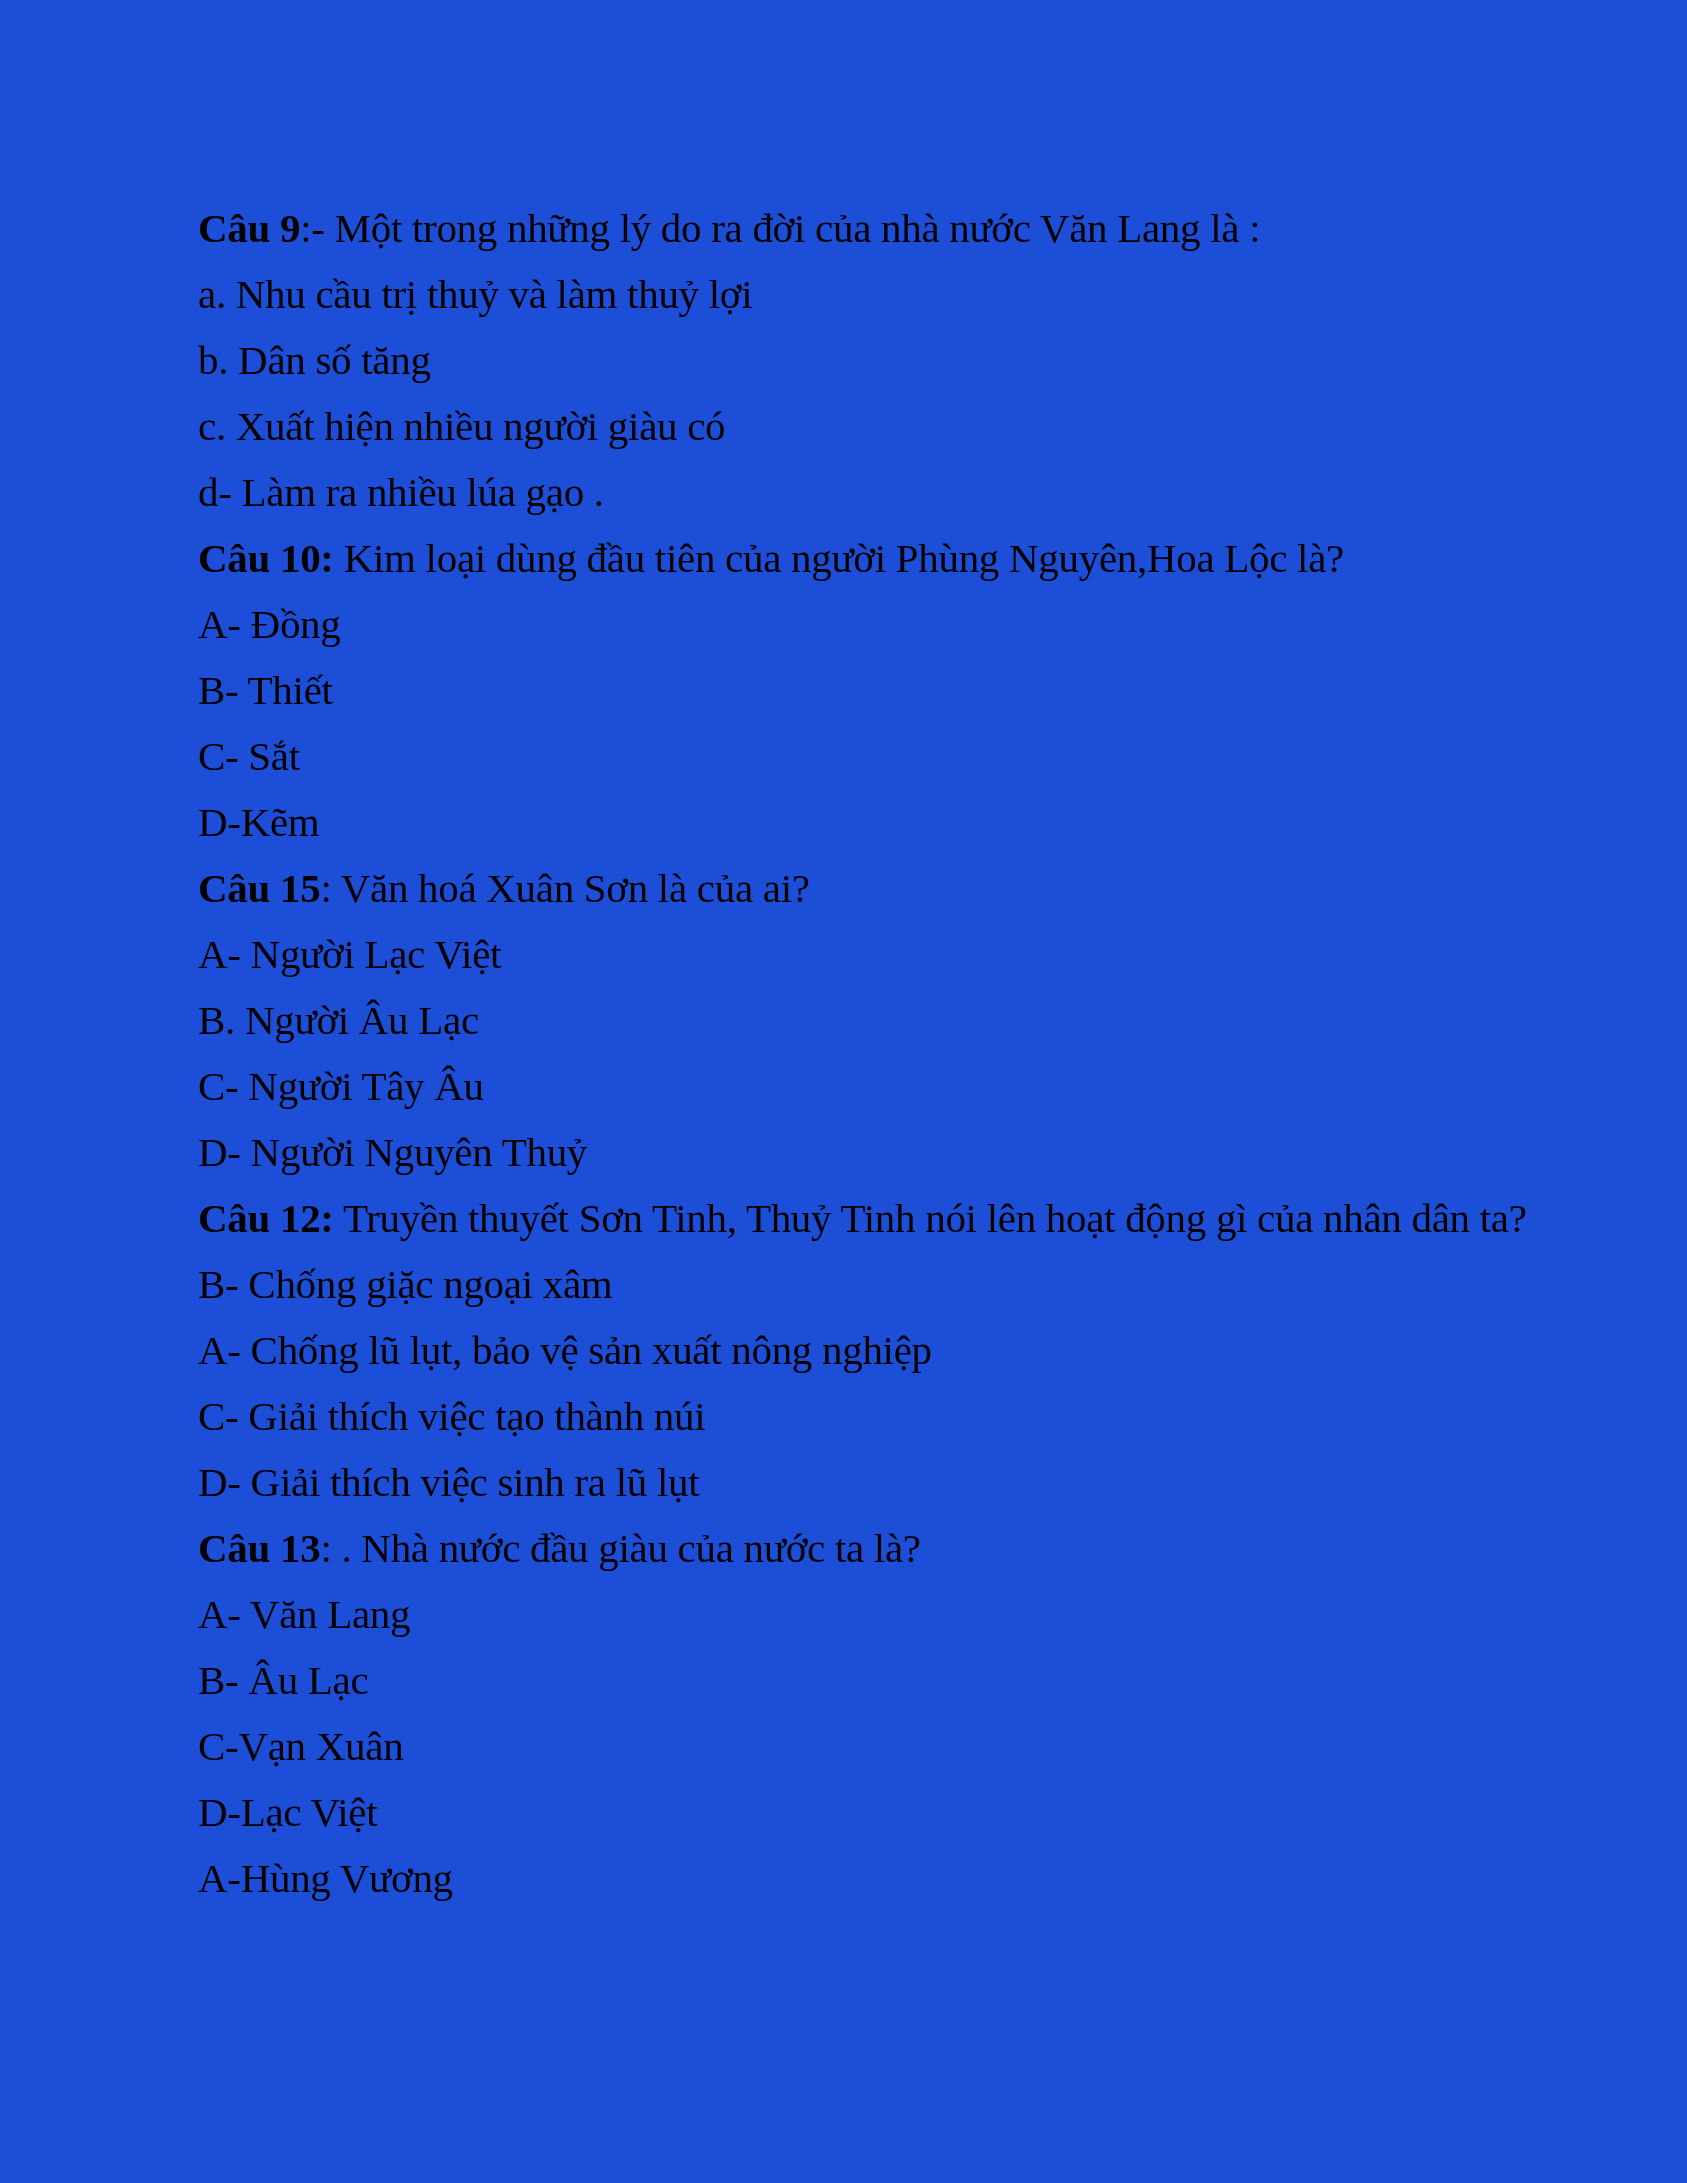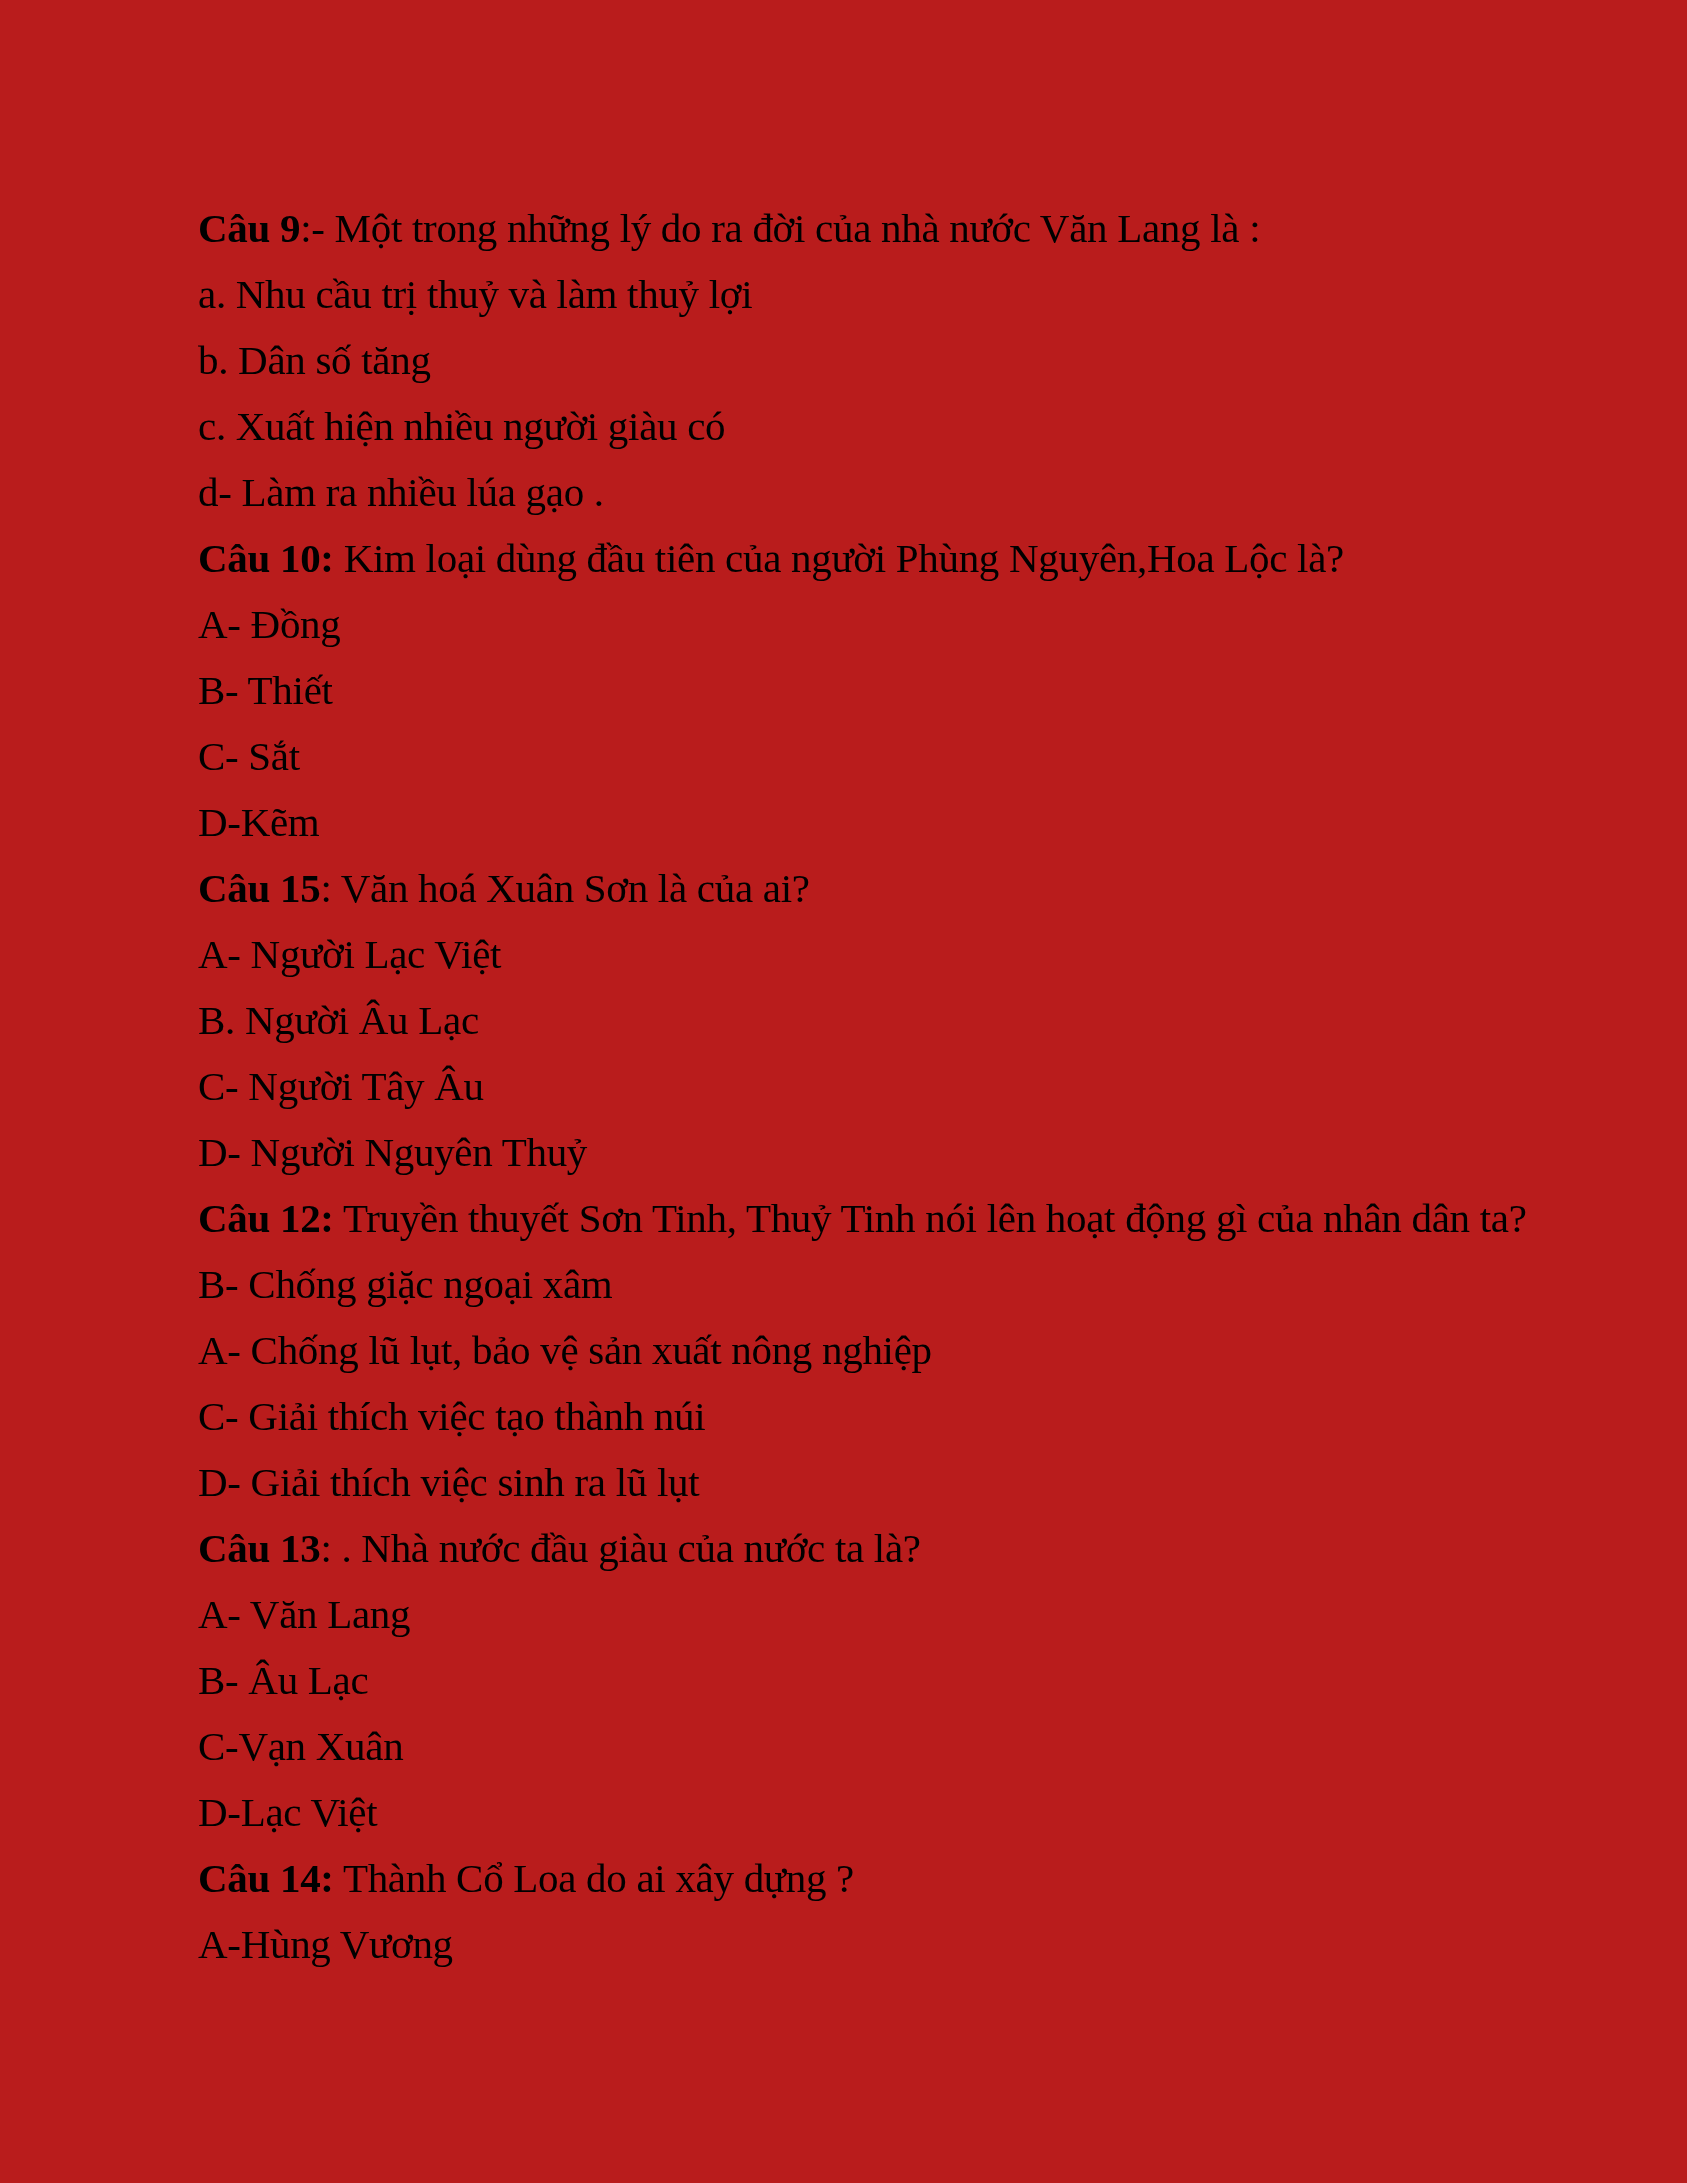--- a/index.html
+++ b/index.html
@@ -30,21 +30,21 @@
     white-space: nowrap;
     letter-spacing: -0.3px;
   }
   .q {
     font-weight: bold;
   }
 </style>
 </head>
 <body>
 
-<div class="page" style="background: #b91c1c; color: rgb(0, 0, 0);">
+<div class="page" style="background: #1d4ed8; color: rgb(0, 0, 0);">
   <div class="content" id="content">
   <p class="line"><span class="q">Câu 9</span><span class="t">:- Một trong những lý do ra đời của nhà nước Văn Lang là :</span></p>
 
   <p class="line"><span class="q"></span><span class="t">a. Nhu cầu trị thuỷ và làm thuỷ lợi</span></p>
 
   <p class="line"><span class="q"></span><span class="t">b. Dân số tăng</span></p>
 
   <p class="line"><span class="q"></span><span class="t">c. Xuất hiện nhiều người giàu có</span></p>
 
   <p class="line"><span class="q"></span><span class="t">d- Làm ra nhiều lúa gạo .</span></p>
@@ -82,18 +82,17 @@
   <p class="line"><span class="q">Câu 13</span><span class="t">: . Nhà nước đầu giàu của nước ta là?</span></p>
 
   <p class="line"><span class="q"></span><span class="t">A- Văn Lang</span></p>
 
   <p class="line"><span class="q"></span><span class="t">B- Âu Lạc</span></p>
 
   <p class="line"><span class="q"></span><span class="t">C-Vạn Xuân</span></p>
 
   <p class="line"><span class="q"></span><span class="t">D-Lạc Việt</span></p>
 
-  <p class="line"><span class="q">Câu 14:</span><span class="t"> Thành Cổ Loa do ai xây dựng ?</span></p>
 
   <p class="line"><span class="q"></span><span class="t">A-Hùng Vương</span></p>
 </div>
 </div>
 
 
 </body></html>

